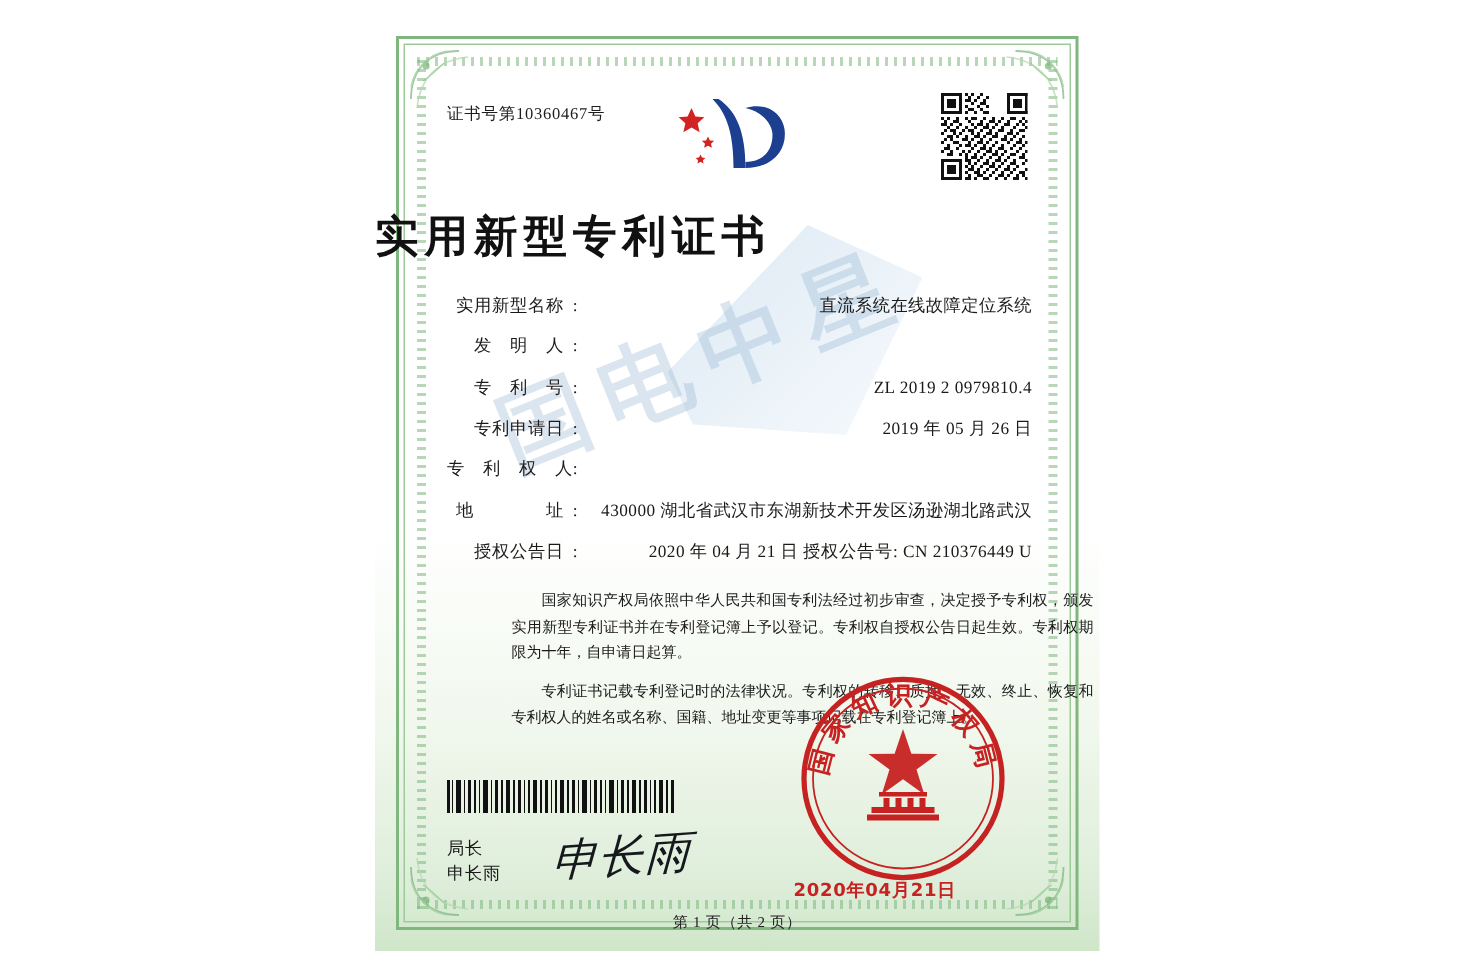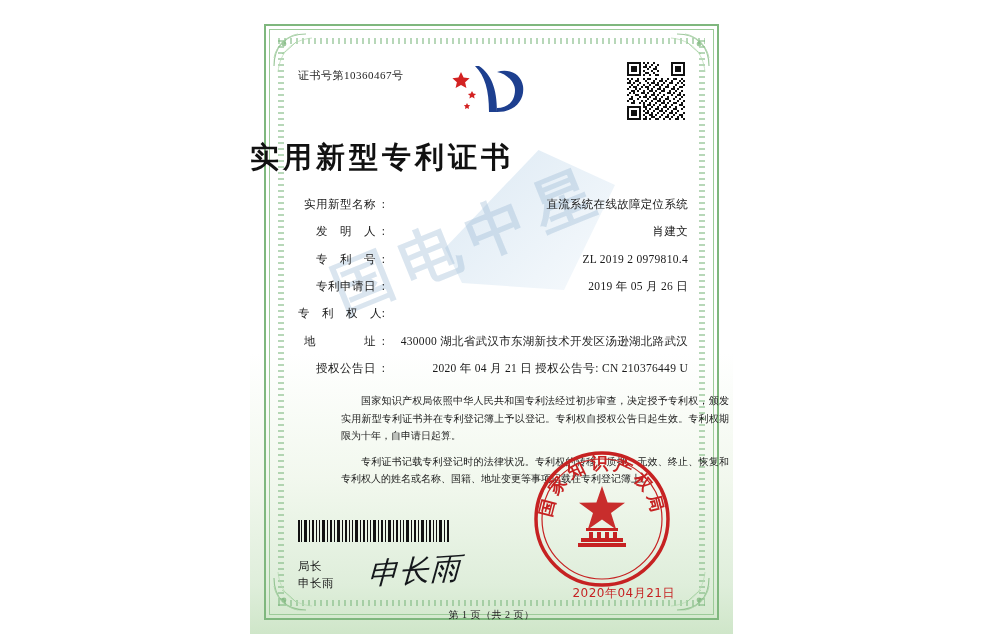--- a/index.html
+++ b/index.html
@@ -237,25 +237,26 @@
     right: 58px;
     bottom: 42px;
     width: 146px;
     height: 146px;
   }
   .seal-date {
     position: absolute;
     right: 58px;
     bottom: 32px;
     width: 146px;
-    text-align: right;
+    text-align: left;
     font-size: 12px;
     color: #c62222;
     letter-spacing: 0.5px;
     font-family: "DejaVu Sans", sans-serif;
+    font-weight: bold;
   }
 
   
   .footer {
     position: absolute;
     left: 0;
     right: 0;
     bottom: 12px;
     text-align: center;
     font-size: 10px;
@@ -550,21 +551,20 @@
 
     <div class="field-row">
       <span class="field-label">实用新型名称</span>
       <span class="field-colon">:</span>
       <span class="field-value">直流系统在线故障定位系统</span>
     </div>
 
     <div class="field-row">
       <span class="field-label">发　明　人</span>
       <span class="field-colon">:</span>
-      <span class="field-value">肖建文</span>
     </div>
 
     <div class="field-row">
       <span class="field-label">专　利　号</span>
       <span class="field-colon">:</span>
       <span class="field-value">ZL 2019 2 0979810.4</span>
     </div>
 
     <div class="field-row">
       <span class="field-label">专利申请日</span>

